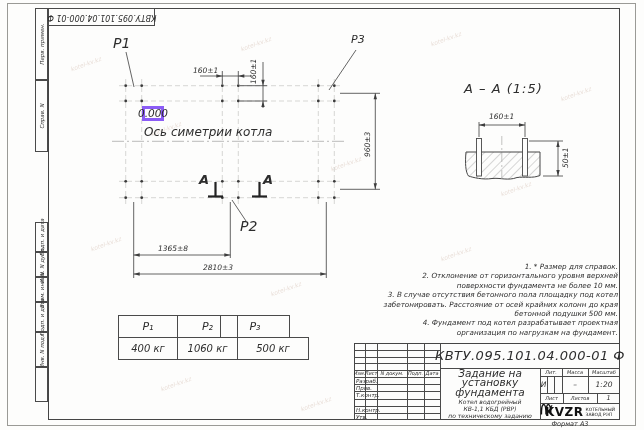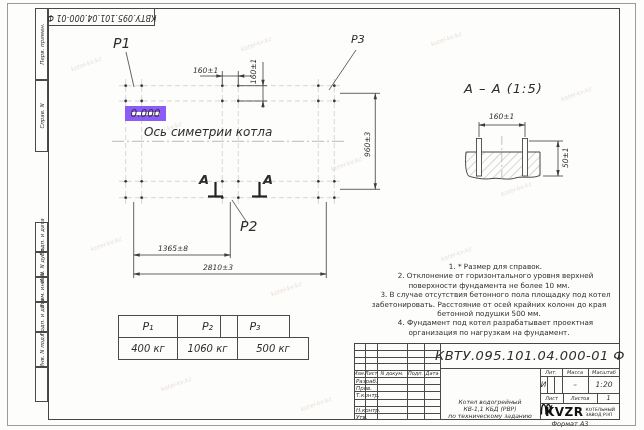--- a/index.html
+++ b/index.html
@@ -177,21 +177,21 @@
         <path d="M525,125 l-6,-1.7 l0,3.4 z"></path>
       <path d="M558,141 l-1.7,6 l3.4,0 z"></path>
         <path d="M558,176 l-1.7,-6 l3.4,0 z"></path>
     </g>
   </svg>
 
   <span class="lbl" style="left:113px;top:36px;font-size:14px">P1</span>
   <span class="lbl" style="left:351px;top:34px;font-size:11px">P3</span>
   <span class="lbl" style="left:240px;top:219px;font-size:14px">P2</span>
 
-  <div class="abs ctr" style="left:125px;top:106px;width:41px;height:15px;border:6px solid #8b5cf6;box-sizing:border-box">
+  <div class="abs ctr" style="left:142px;top:106px;width:22px;height:15px;border:3px solid #8b5cf6;box-sizing:border-box">
     <span class="lbl" style="position:static;font-size:10.5px">0.000</span>
   </div>
   <span class="lbl" style="left:144px;top:126px;font-size:12px">Ось симетрии котла</span>
 
   <span class="lbl" style="left:193px;top:67px;font-size:7.5px">160±1</span>
   <span class="lbl rot90" style="left:250px;top:84px;font-size:7.5px">160±1</span>
   <span class="lbl rot90" style="left:364px;top:157px;font-size:7.5px">960±3</span>
   <span class="lbl" style="left:158px;top:245px;font-size:7.5px">1365±8</span>
   <span class="lbl" style="left:203px;top:264px;font-size:7.5px">2810±3</span>
 
@@ -214,21 +214,21 @@
   <div class="cell ctr" style="left:118px;top:337px;width:60px;height:23px">
     <span class="lbl" style="position:static;font-size:10px">400 кг</span>
   </div>
   <div class="cell ctr" style="left:177px;top:337px;width:61px;height:23px">
     <span class="lbl" style="position:static;font-size:10px">1060 кг</span>
   </div>
   <div class="cell ctr" style="left:237px;top:337px;width:72px;height:23px">
     <span class="lbl" style="position:static;font-size:10px">500 кг</span>
   </div>
 
-  <div class="abs" style="left:360px;top:262px;width:258px;font-size:7.2px;line-height:9.4px;color:#2d2d2d;text-align:center">
+  <div class="abs" style="left:360px;top:262px;width:258px;font-style:italic;font-size:7.2px;line-height:9.4px;color:#2d2d2d;text-align:right">
     <p class="note">1. * Размер для справок.</p>
     <p class="note">2. Отклонение от горизонтального уровня верхней поверхности фундамента не более 10 мм.</p>
     <p class="note">3. В случае отсутствия бетонного пола площадку под котел забетонировать. Расстояние от осей крайних колонн до края бетонной подушки 500 мм.</p>
     <p class="note">4. Фундамент под котел разрабатывает проектная организация по нагрузкам на фундамент.</p>
   </div>
 
   <div class="abs" style="left:354px;top:343px;width:266px;height:77px;border:1.3px solid #454545;box-sizing:border-box"></div>
 
   <div class="ln" style="left:365px;top:343px;width:1px;height:77px"></div>
   <div class="ln" style="left:377px;top:343px;width:1px;height:77px"></div>
@@ -277,20 +277,23 @@
   <span class="lbl" style="left:356px;top:378.5px;font-size:5.5px">Разраб.</span>
   <span class="lbl" style="left:356px;top:385.5px;font-size:5.5px">Пров.</span>
   <span class="lbl" style="left:356px;top:392.5px;font-size:5.5px">Т.контр.</span>
   <span class="lbl" style="left:356px;top:407.5px;font-size:5.5px">Н.контр.</span>
   <span class="lbl" style="left:356px;top:414.5px;font-size:5.5px">Утв.</span>
 
   <div class="abs ctr" style="left:440px;top:343px;width:180px;height:25px">
     <span class="lbl" style="position:static;font-size:13px;letter-spacing:0.5px">КВТУ.095.101.04.000-01 Ф</span>
   </div>
 
+  <div class="abs ctr" style="left:441px;top:369px;width:98px;height:28px">
+    <span class="lbl" style="position:static;font-size:10.5px;line-height:9.5px;white-space:normal">Задание на установку фундамента</span>
+  </div>
   <div class="abs ctr" style="left:441px;top:397px;width:98px;height:22px">
     <span class="lbl" style="position:static;font-size:6px;line-height:7px;white-space:pre-line">Котел водогрейный
 КВ-1,1 КБД (РВР)
 по техническому заданию</span>
   </div>
 
   <div class="abs ctr" style="left:540px;top:368px;width:22px;height:8px">
     <span class="lbl" style="position:static;font-size:5px">Лит.</span>
     </div>
   <div class="abs ctr" style="left:562px;top:368px;width:26px;height:8px">

